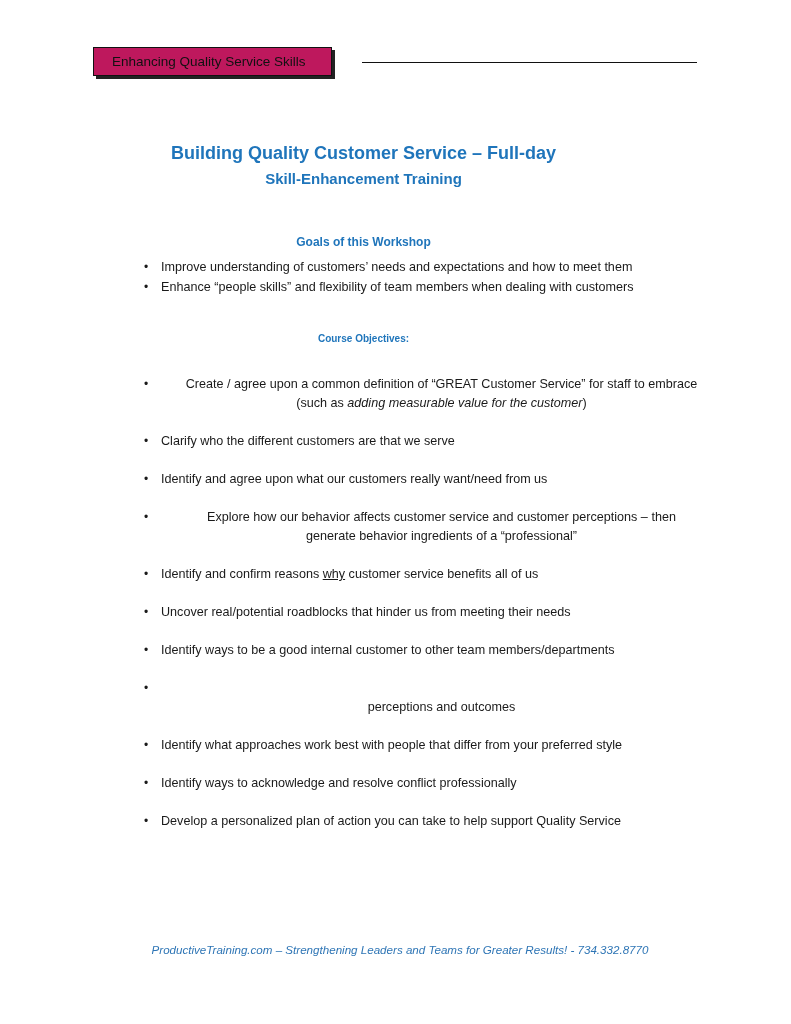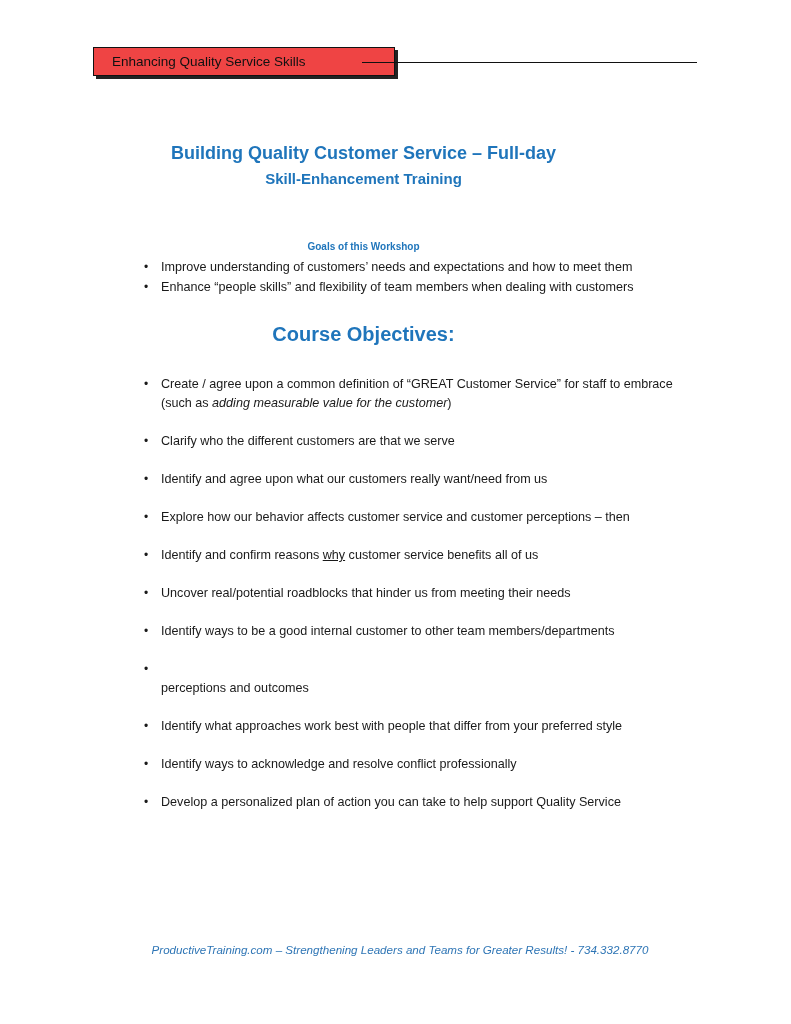--- a/index.html
+++ b/index.html
@@ -1,37 +1,37 @@
 <!DOCTYPE html>
 <html><head>
   <meta charset="utf-8">
   <style>
     html, body { margin: 0; padding: 0; background: #ffffff; }
     body { width: 791px; height: 1024px; position: relative; overflow: hidden;
            font-family: "Liberation Sans", sans-serif; color: #1a1a1a; }
-    .hdr-box { position: absolute; left: 93px; top: 47px; width: 302px; height: 29px;
-               border: 1.5px solid #111; background: #ef4444;
+    .hdr-box { position: absolute; left: 93px; top: 47px; width: 239px; height: 29px;
+               border: 1.5px solid #111; background: #be185d;
                box-shadow: 3px 3px 0 #222; box-sizing: border-box; }
     .hdr-text { position: absolute; left: 18px; top: 6px; font-size: 13.5px; color: #111; white-space: nowrap; }
     .hdr-line { position: absolute; left: 362px; top: 62px; width: 335px; height: 0;
                 border-top: 1.5px solid #111; }
     .title { position: absolute; left: 0; width: 727px; text-align: center; color: #1f75bb;
              font-weight: bold; }
     .t1 { top: 143px; font-size: 18px; }
     .t2 { top: 170px; font-size: 15px; }
-    .t3 { top: 241px; font-size: 10px; }
-    .t4 { top: 323px; font-size: 20px; }
+    .t3 { top: 235px; font-size: 12px; }
+    .t4 { top: 333px; font-size: 10px; }
     ul { list-style: none; margin: 4px; padding: 0; position: absolute; left: 138px; width: 580px; }
     li { position: relative; padding-left: 19px; font-size: 12.6px; line-height: 19px; color: #1a1a1a; }
     li::before { content: "\2022"; position: absolute; left: 2px; top: 0; font-size: 12px; }
     .goals { top: 253px; }
     .goals li { line-height: 20px; }
     .objectives { top: 371px; }
     .objectives li { margin-bottom: 19px; }
-    .objectives li.two { margin-bottom: 19px; }
+    .objectives li.two { margin-bottom: 19px; text-align: center; }
     .objectives em { font-style: italic; }
     .objectives u { text-decoration: underline; }
     .footer { position: absolute; left: 0; width: 800px; top: 943px; text-align: center;
               font-style: italic; color: #2e75b5; font-size: 11.6px; }
   </style>
 </head>
 <body>
 
 <div class="hdr-box">
   <span class="hdr-text">Enhancing Quality Service Skills</span>
@@ -50,20 +50,21 @@
 <div class="title t4">Course Objectives:</div>
 <ul class="objectives">
   <li class="two">
     <span>Create / agree upon a common definition of “GREAT Customer Service”  for staff to embrace</span><br>
     <span>(such as </span><em>adding measurable value for the customer</em><span>)</span>
   </li>
   <li>Clarify who the different customers are that we serve</li>
   <li>Identify and agree upon what our customers really want/need from us</li>
   <li class="two">
     <span>Explore how our behavior affects customer service and customer perceptions – then</span><br>
+    <span>generate behavior ingredients of a “professional”</span>
   </li>
   <li>
     <span>Identify and confirm reasons </span><u>why</u><span> customer service benefits all of us</span>
   </li>
   <li>Uncover real/potential roadblocks that hinder us from meeting their needs</li>
   <li>Identify ways to be a good internal customer to other team members/departments</li>
   <li class="two">
     <br>
     <span>perceptions and outcomes</span>
   </li>

